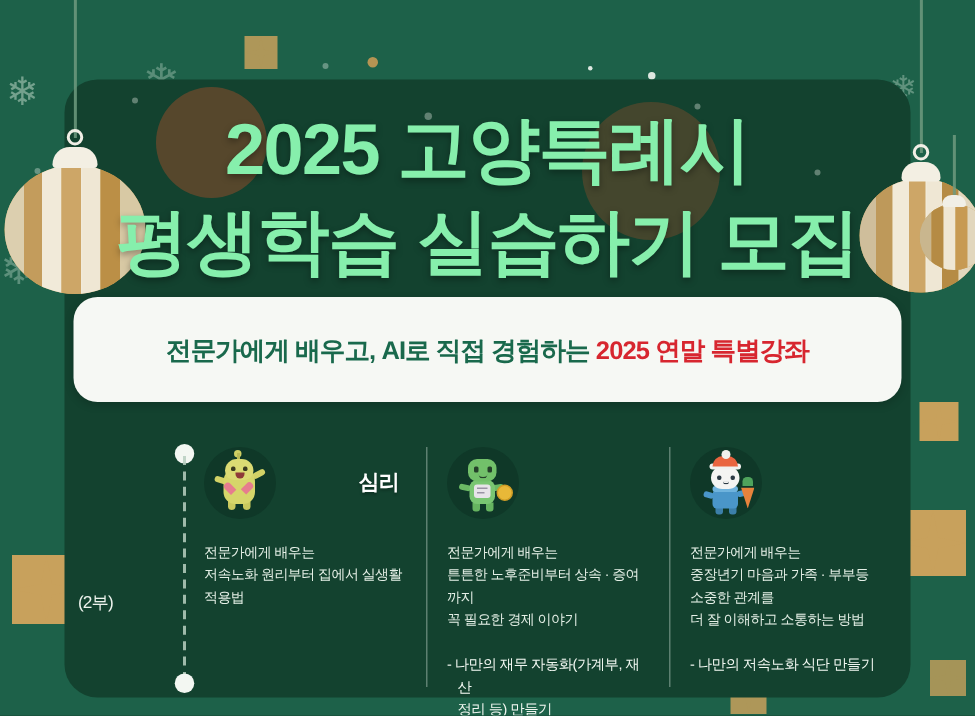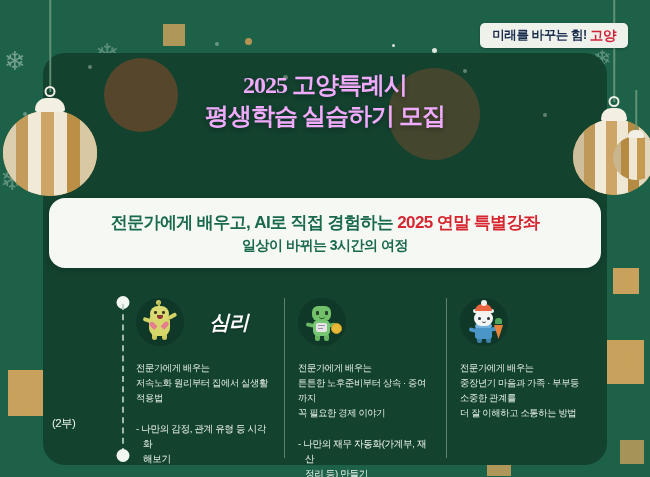--- a/index.html
+++ b/index.html
@@ -156,28 +156,27 @@
 
   
   #title {
     position: absolute;
     left: 0; right: 0;
     top: 70px;
     text-align: center;
     z-index: 20;
   }
   #title .tline {
-    font-size: 24px;
+    font-size: 48px;
     font-weight: bold;
-    color: #f0abfc;
+    color: #86efac;
     letter-spacing: -1px;
     line-height: 1.28;
     text-shadow: 0 2px 5px rgba(0,0,0,.35);
     white-space: nowrap;
-    font-family: Liberation Serif, serif;
   }
 
   
   #banner {
     position: absolute;
     left: 49px;
     top: 198px;
     width: 552px;
     height: 70px;
     background: #f6f8f4;
@@ -210,21 +209,21 @@
   .part {
     position: absolute;
     left: 52px;
     z-index: 30;
     color: #eef4ee;
     letter-spacing: -.6px;
   }
   .part .p-no { font-size: 11.5px; line-height: 1.45; }
   .part .p-txt { font-size: 13px; font-weight: bold; line-height: 1.36; }
   #part1 { top: 300px; }
-  #part2 { top: 415px; }
+  #part2 { top: 394px; }
 
   
   #connector {
     position: absolute;
     left: 116px;
     top: 296px;
     width: 14px;
     height: 166px;
     z-index: 28;
   }
@@ -285,29 +284,28 @@
   .avatar {
     position: relative;
     width: 48px;
     height: 48px;
     border-radius: 50%;
     background: #0f3828;
     flex: 0 0 48px;
     overflow: hidden;
   }
   .card-title {
-    font-size: 20px;
+    font-size: 14px;
     font-weight: bold;
     color: #ffffff;
     letter-spacing: -.5px;
     text-shadow: 0 1px 2px rgba(0,0,0,.3);
     flex: 1;
-    text-align: center;
+    text-align: right;
     padding-right: 6px;
-    font-style: italic;
   }
 
   .card-desc {
     margin-top: 13px;
     font-size: 9.3px;
     line-height: 1.62;
     color: #e4efe6;
     letter-spacing: -.35px;
     white-space: pre-line;
   }
@@ -479,35 +477,30 @@
     <div class="orn-cap" style="top:40px; width:16px; height:8px; border-radius:8px 8px 2px 2px;"></div>
     <div class="orn-ball" style="top:46px; width:46px; height:44px;">
       <div class="stripe" style="left:0;  width:8px; background:#c9b68e;"></div>
       <div class="stripe" style="left:8px;width:8px; background:#b58b44;"></div>
       <div class="stripe" style="left:16px;width:8px; background:#efe7d4;"></div>
       <div class="stripe" style="left:24px;width:8px; background:#c79a52;"></div>
       <div class="stripe" style="left:32px;width:14px; background:#e2d7bd;"></div>
     </div>
   </div>
 
-  <div id="badge">
-    <span class="b-main">미래를 바꾸는 힘!</span>
-    <span class="b-accent">고양</span>
-  </div>
 
   <div id="title">
     <div class="tline">2025 고양특례시</div>
     <div class="tline">평생학습 실습하기 모집</div>
   </div>
 
   <div id="banner">
     <div class="b1">
       <span>전문가에게 배우고, AI로 직접 경험하는 </span><span class="hl-red">2025 연말 특별강좌</span>
     </div>
-    <div class="b2">일상이 바뀌는 3시간의 여정</div>
   </div>
 
   <div class="part" id="part2">
     <div class="p-no">(2부)</div>
   </div>
 
   <div id="connector">
     <div class="cnode top"></div>
     <div class="cline"></div>
     <div class="cnode bot"></div>
@@ -529,22 +522,20 @@
           <div class="ch chA-eyeL"></div>
             <div class="ch chA-eyeR"></div>
           <div class="ch chA-mouth"></div>
           <div class="ch chA-heart"></div>
         </div>
         <div class="card-title">심리</div>
       </div>
       <div class="card-desc">전문가에게 배우는
 저속노화 원리부터 집에서 실생활
 적용법</div>
-      <div class="card-bullet">- 나만의 감정, 관계 유형 등 시각화
-  해보기</div>
     </div>
 
     <div class="card">
       <div class="card-head">
         <div class="avatar">
           <div class="ch chB-armL"></div>
             <div class="ch chB-armR"></div>
           <div class="ch chB-coin"></div>
           <div class="ch chB-legL"></div>
             <div class="ch chB-legR"></div>
@@ -582,16 +573,17 @@
           <div class="ch chC-mouth"></div>
           <div class="ch chC-hatR"></div>
           <div class="ch chC-hatB"></div>
           <div class="ch chC-pom"></div>
         </div>
       </div>
       <div class="card-desc">전문가에게 배우는
 중장년기 마음과 가족 · 부부등
 소중한 관계를
 더 잘 이해하고 소통하는 방법</div>
+      <div class="card-bullet">- 나만의 저속노화 식단 만들기</div>
     </div>
 
   </div>
 </div>
 
 </body></html>

